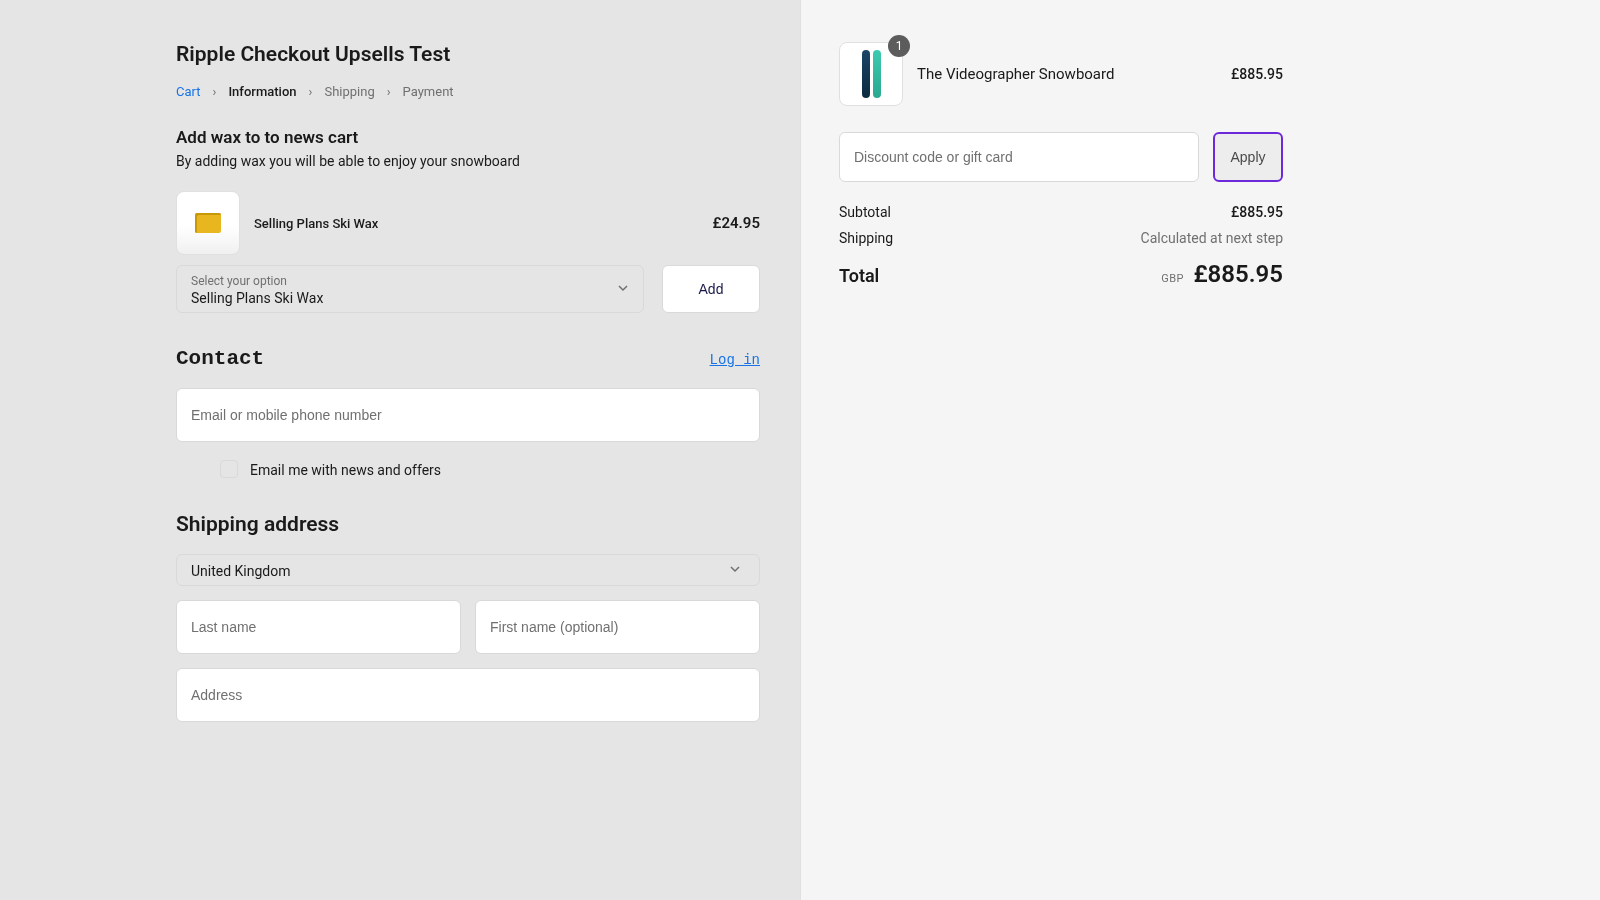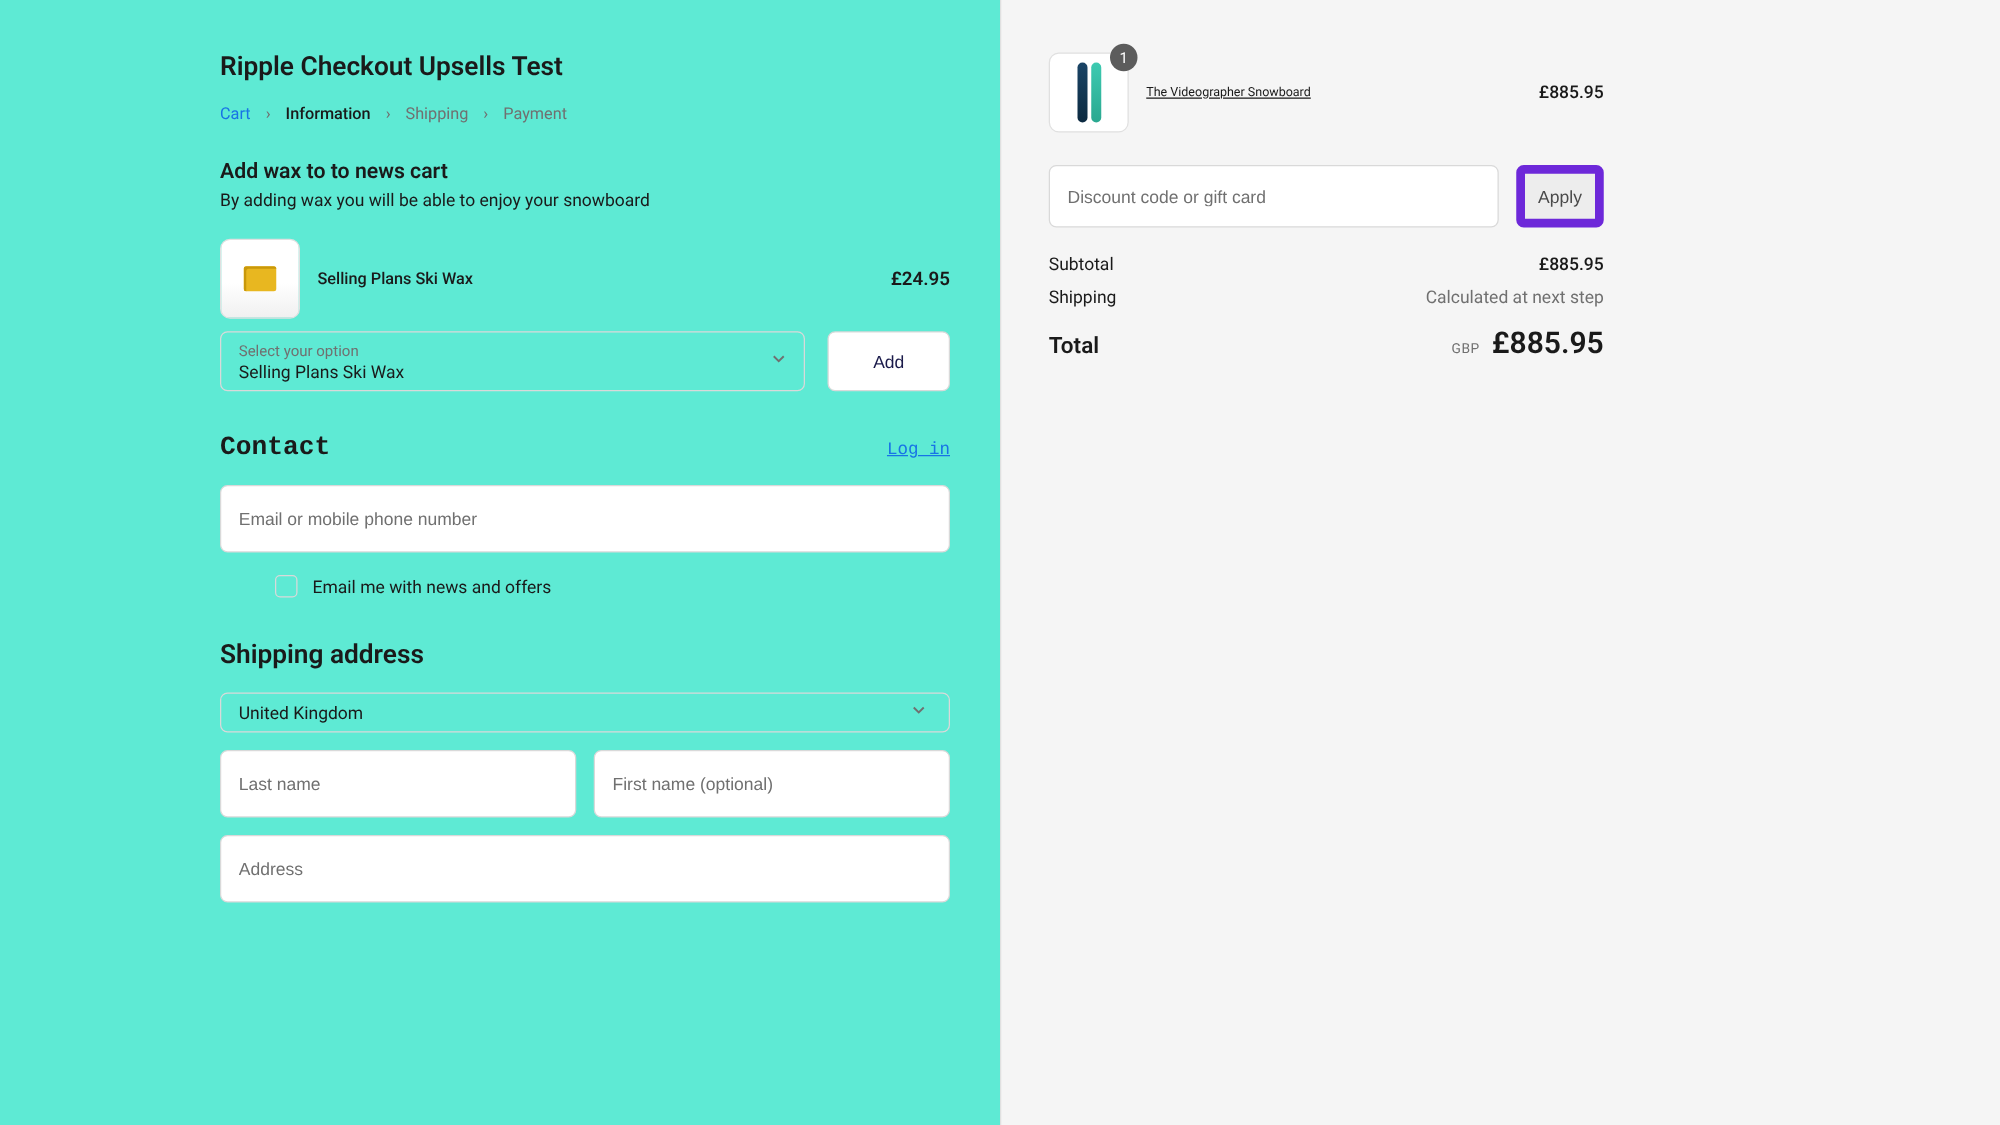--- a/index.html
+++ b/index.html
@@ -9,21 +9,21 @@
     color: #1a1a1a;
     display: flex;
     width: 1600px;
     height: 900px;
     overflow: hidden;
     background: #fff;
   }
   .left {
     width: 800px;
     padding: 42px 0 0 176px;
-    background: #5eead4;
+    background: #e5e5e5;
   }
   .left-inner { width: 584px; }
   .right {
     width: 800px;
     background: #f5f5f5;
     border-left: 1px solid #e0e0e0;
     padding: 42px 0 0 38px;
   }
   .right-inner { width: 444px; }
 
@@ -92,27 +92,27 @@
     display: flex; align-items: center; justify-content: center; position: relative; gap: 3px;
   }
   .board { width: 8px; height: 48px; border-radius: 4px; }
   .board.a { background: linear-gradient(#1a4466, #0c2a40); }
   .board.b { background: linear-gradient(#3dcab1, #2aa890); }
   .qty-badge {
     position: absolute; top: -8px; right: -8px; width: 22px; height: 22px;
     background: #5c5c5c; color: #fff; border-radius: 50%; font-size: 12px;
     display: flex; align-items: center; justify-content: center;
   }
-  .cart-name { flex: 1; font-size: 10px; text-decoration: underline; }
+  .cart-name { flex: 1; font-size: 15px; }
   .cart-price { font-size: 14px; font-weight: 500; }
 
   .discount-row { display: flex; gap: 14px; margin-bottom: 22px; }
   .discount-row .input { flex: 1; padding: 16px 14px; }
   .apply-btn {
-    width: 70px; border: 7px solid #6d28d9; border-radius: 6px; background: #ededed;
+    width: 70px; border: 2px solid #6d28d9; border-radius: 6px; background: #ededed;
     color: #4a4a4a; font-size: 14px; cursor: pointer;
   }
 
   .summary-row { display: flex; justify-content: space-between; margin-bottom: 10px; font-size: 14px; }
   .summary-row .muted { color: #707070; }
   .total-row { display: flex; justify-content: space-between; align-items: baseline; margin-top: 14px; }
   .total-label { font-size: 18px; font-weight: 600; }
   .total-val { font-size: 24px; font-weight: 600; }
   .currency { font-size: 11px; color: #707070; margin-right: 6px; letter-spacing: 0.5px; }
 

